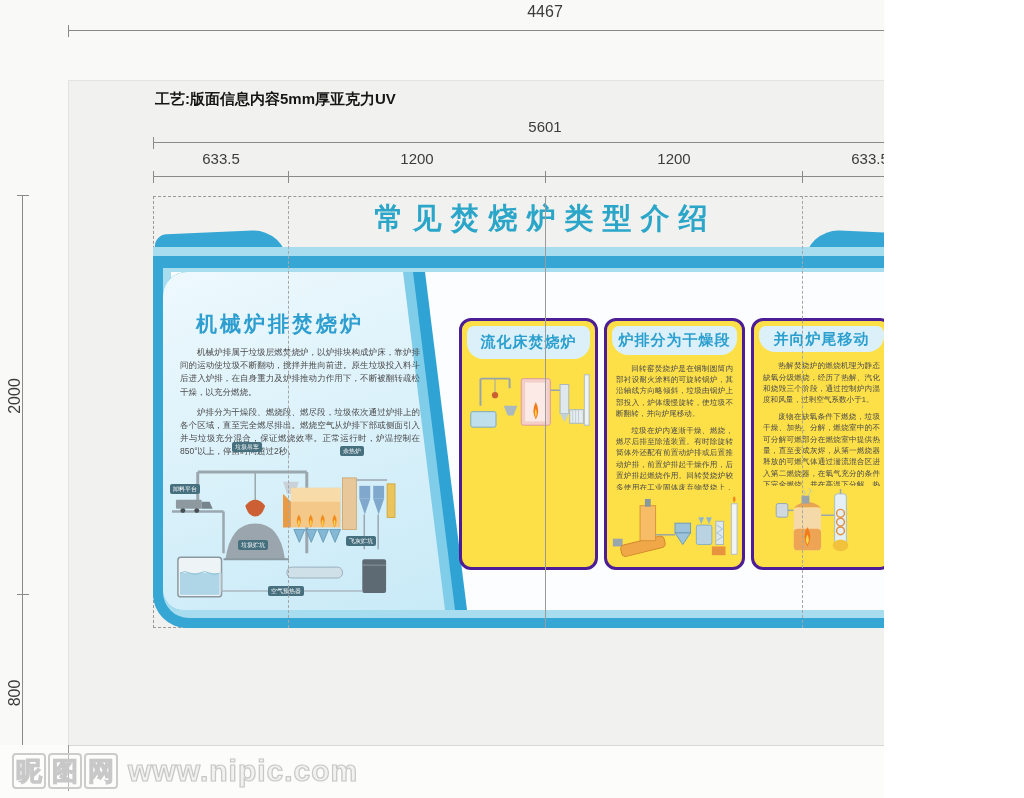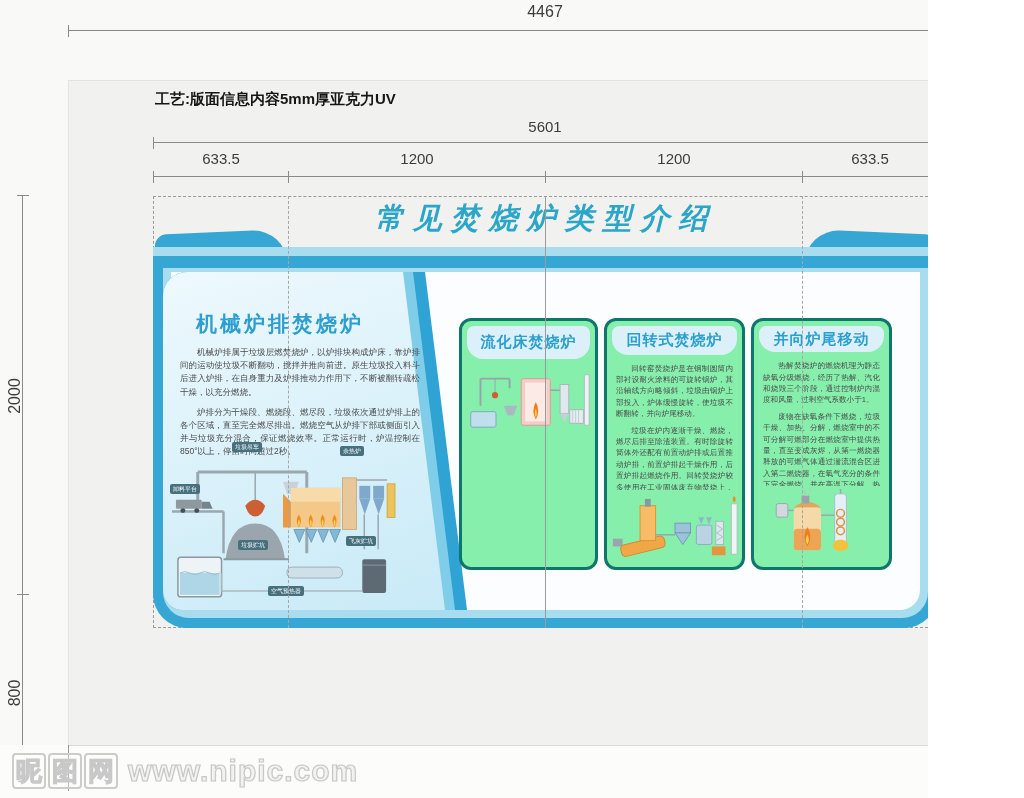--- a/index.html
+++ b/index.html
@@ -1,38 +1,38 @@
 <!DOCTYPE html>
 <html><head>
 <meta charset="utf-8">
 <style>
   html,body{margin:0;padding:0;}
   body{font-family:"Liberation Sans","DejaVu Sans",sans-serif;background:#ffffff;}
-  .stage{position:relative;width:884px;height:798px;overflow:hidden;background:#f9f9f8;padding-left:44px;}
+  .stage{position:relative;width:884px;height:798px;overflow:hidden;background:#f9f9f8;}
   .abs{position:absolute;}
 
   
   .dim-text{color:#3c3c3c;font-size:16px;text-align:center;}
   .dim-line-h{border-top:1px solid #8a8a8a;height:0;}
   .dim-line-v{border-left:1px solid #8a8a8a;width:0;}
   .tick-v{position:absolute;width:0;border-left:1px solid #8a8a8a;height:12px;top:-6px;}
   .tick-h{position:absolute;height:0;border-top:1px solid #8a8a8a;width:12px;left:-6px;}
   .rot{transform:rotate(-90deg);transform-origin:center center;}
 
   .content-bg{left:68px;top:80px;width:956px;height:665px;background:#f1f1ef;
               border-left:1px solid #e3e3df;border-top:1px solid #e3e3df;}
   .process-note{left:155px;top:90px;font-size:15px;font-weight:bold;color:#161616;}
 
   .dashed-rect{left:153px;top:196px;width:785px;height:432px;border:1px dashed #9a9a9a;box-sizing:border-box;}
   .fold-dashed{border-left:1px dashed #a6a6a6;width:0;top:196px;height:432px;}
   .fold-solid{border-left:1px solid #9b9b9b;width:0;top:196px;height:432px;}
 
   
   .board-title{left:153px;top:199px;width:785px;text-align:center;font-size:29px;font-weight:bold;
-               color:#2ba6c9;letter-spacing:9px;font-style:italic;}
+               color:#2ba6c9;letter-spacing:9px;}
   .wing{background:#36a7d5;height:34px;width:132px;top:232px;}
   .wing-l{left:155px;border-radius:16px 44px 0 0;transform:rotate(-2.5deg);}
   .wing-r{left:805px;border-radius:44px 16px 0 0;transform:rotate(2.5deg);}
   .band-light{left:153px;top:247px;width:785px;height:12px;background:#a7ddef;}
   .board-outer{left:153px;top:256px;width:785px;height:372px;background:#36a7d5;border-radius:0 0 34px 34px;}
   .board-light{left:163px;top:268px;width:765px;height:350px;background:#a7ddef;border-radius:0 0 26px 26px;}
   .board-white{left:171px;top:272px;width:749px;height:338px;background:#fbfdfe;border-radius:0 0 20px 20px;}
 
   
   .main-panel{left:163px;top:272px;width:320px;height:338px;overflow:hidden;
@@ -44,21 +44,21 @@
             background:linear-gradient(160deg,#eef9fd 0%,#d2eef9 70%,#c7eaf7 100%);}
   .main-title{left:196px;top:310px;font-size:21px;font-weight:bold;color:#2d9ecf;letter-spacing:3px;}
   .main-text{left:180px;top:346px;width:240px;font-size:8.5px;line-height:1.55;color:#4b4b4b;
              text-align:justify;}
   .main-text p{margin:0 0 7px 0;text-indent:2em;}
   .diagram-main{left:168px;top:440px;width:228px;height:168px;}
   .chip{position:absolute;background:#47707f;color:#ffffff;font-size:6px;line-height:1;
         padding:2px 3px;border-radius:2px;white-space:nowrap;}
 
   
-  .card{top:318px;height:252px;background:#86efac;border:3px solid #0f766e;border-radius:12px;
+  .card{top:318px;height:252px;background:#fde047;border:3px solid #4c1d95;border-radius:12px;
         box-sizing:border-box;display:flex;flex-direction:column;overflow:hidden;}
   .card-head{margin:5px 5px 2px 5px;background:#dcf0fa;border-radius:7px 7px 16px 16px;
              height:33px;display:flex;align-items:center;justify-content:center;}
   .card-title{font-size:15px;font-weight:bold;color:#2b9fce;letter-spacing:1px;}
   .card-body{padding:6px 9px 0 9px;font-size:7.6px;line-height:1.5;color:#4b4b4b;
              text-align:justify;flex:1 1 auto;overflow:hidden;}
   .card-body p{margin:0 0 5px 0;text-indent:2em;}
   .card-diagram{flex:0 0 72px;display:flex;align-items:flex-end;justify-content:center;padding-bottom:5px;}
 
   
@@ -225,21 +225,21 @@
         <path d="M96,48 h9 l-4.5,9 z" fill="#c3d2d8"></path>
         <rect x="106" y="44" width="14" height="14" fill="#e6edf0" stroke="#a8b6bc"></rect>
         <path d="M109,44 v14 M112,44 v14 M115,44 v14" stroke="#b8c6cc" stroke-width="0.8"></path>
         <rect x="121" y="8" width="5" height="52" fill="#eef3f5" stroke="#b0bcc2"></rect>
       </svg>
     </div>
   </div>
 
   <div class="abs card" style="left:604px;width:141px;">
     <div class="card-head">
-      <span class="card-title">回转式焚烧炉</span>
+      <span class="card-title">炉排分为干燥段</span>
     </div>
     <div class="card-body">
       <p>回转窑焚烧炉是在钢制圆筒内部衬设耐火涂料的可旋转锅炉，其沿轴线方向略倾斜，垃圾由锅炉上部投入，炉体缓慢旋转，使垃圾不断翻转，并向炉尾移动。</p>
       <p>垃圾在炉内逐渐干燥、燃烧，燃尽后排至除渣装置。有时除旋转筒体外还配有前置动炉排或后置推动炉排，前置炉排起干燥作用，后置炉排起燃烧作用。回转焚烧炉较多使用在工业固体废弃物焚烧上，在生活垃圾的焚烧中应用较少。</p>
     </div>
     <div class="card-diagram">
       <svg width="130" height="66" viewBox="0 0 132 68">
         <rect x="2" y="44" width="10" height="8" fill="#9aa6ae"></rect>
         <g transform="rotate(-14 32 52)">
           <rect x="10" y="46" width="46" height="12" rx="4" fill="#efa748" stroke="#d3882b"></rect>

